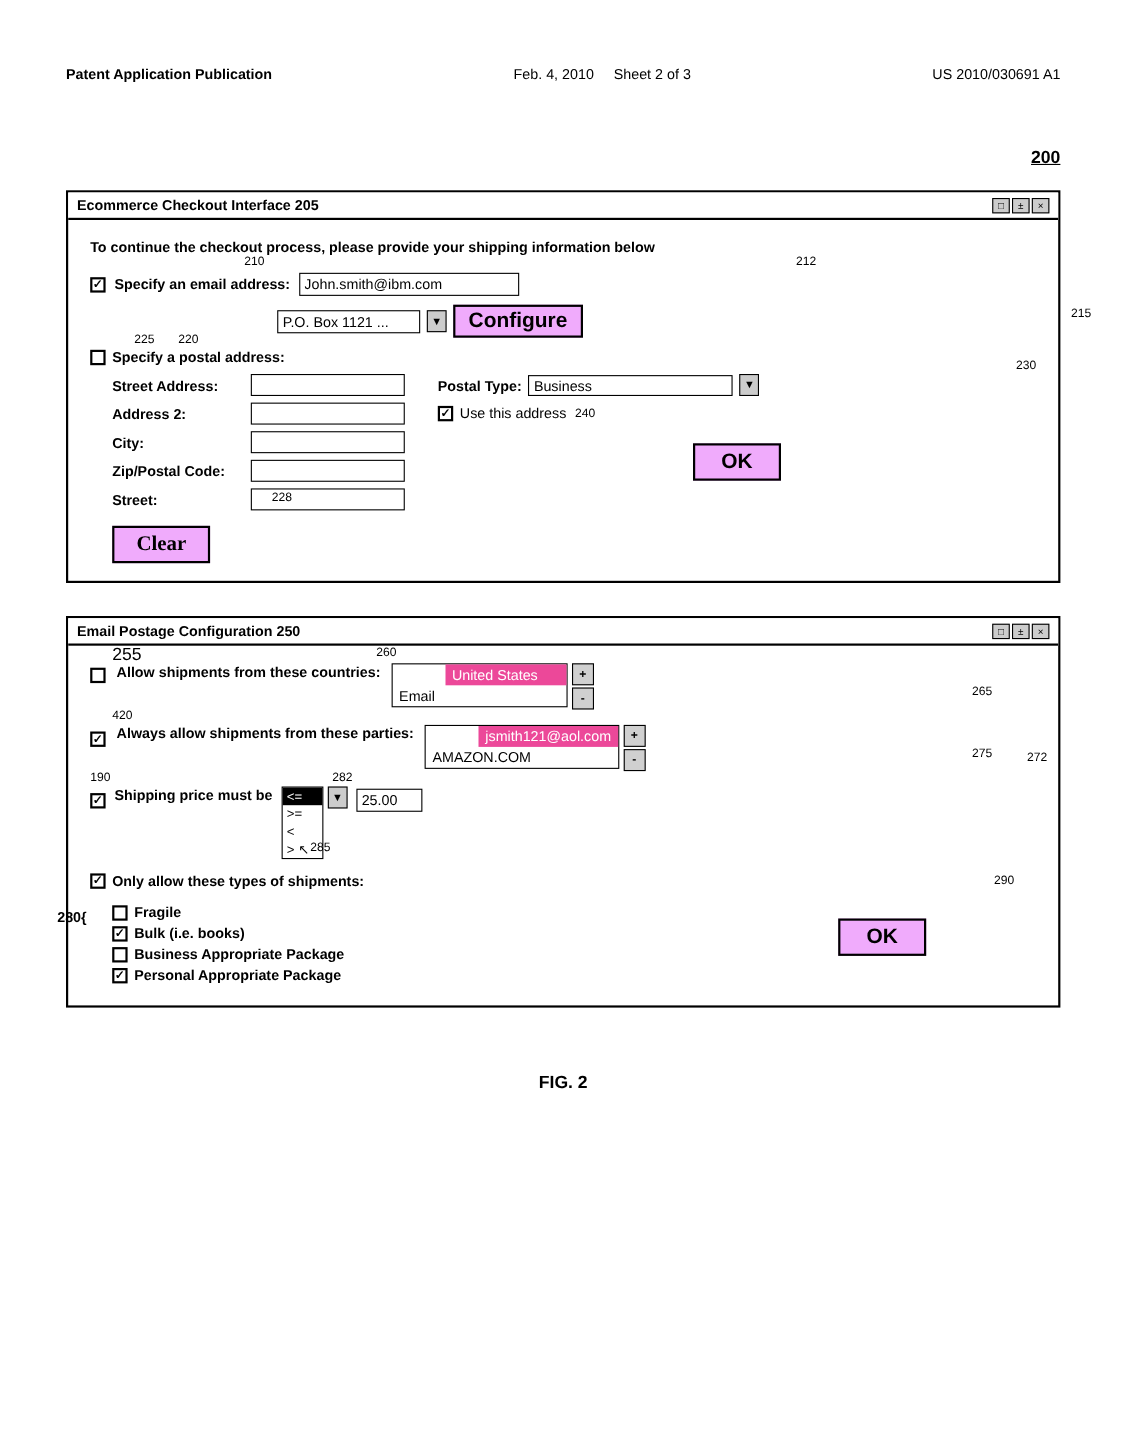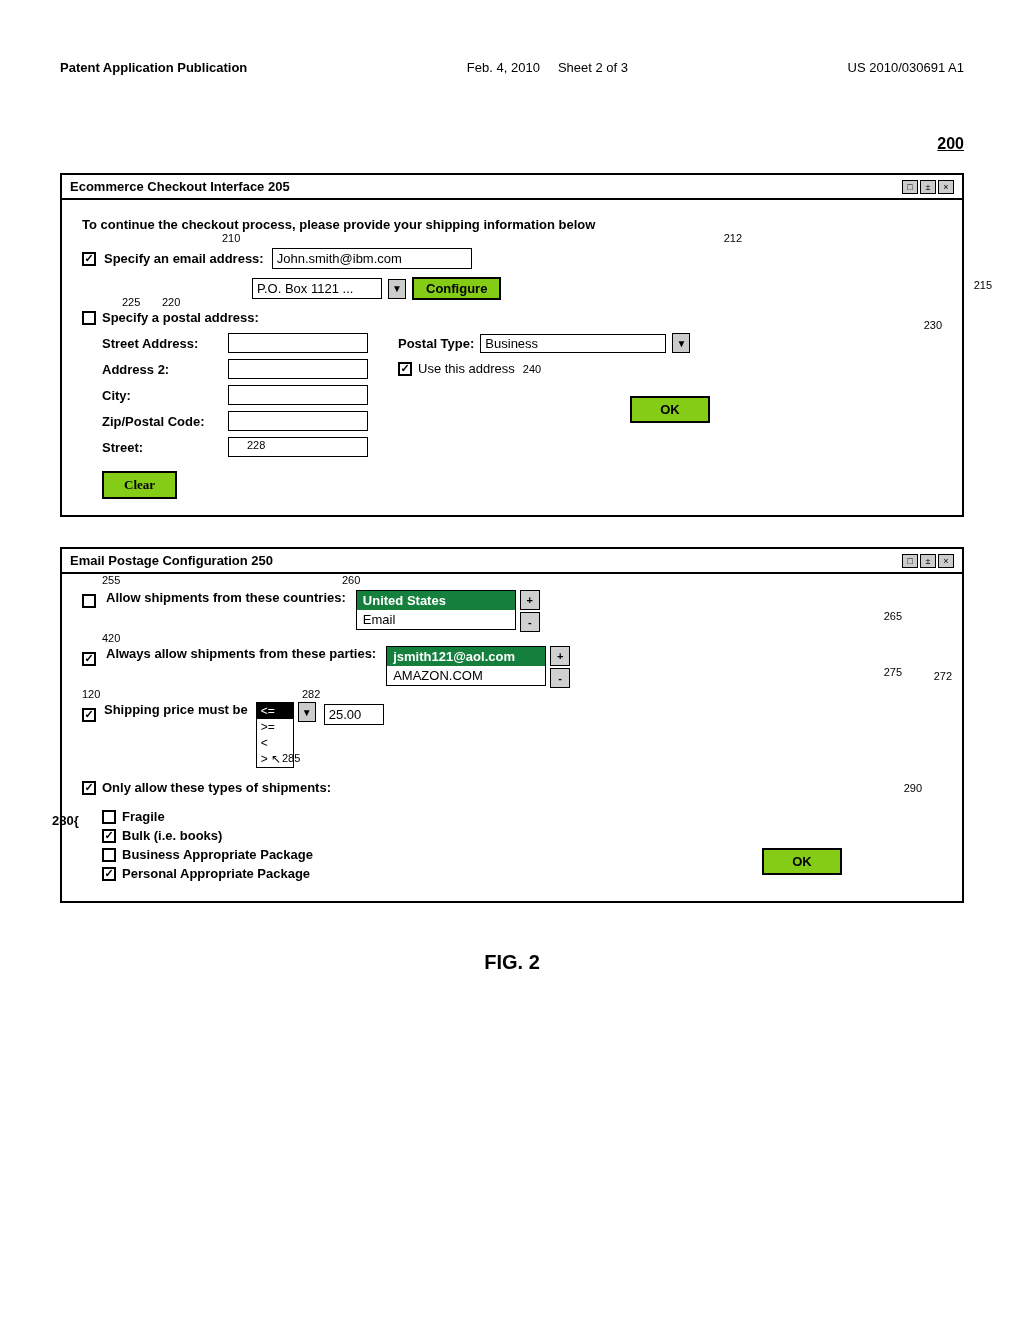--- a/index.html
+++ b/index.html
@@ -165,45 +165,46 @@
       margin-bottom: 6px;
     }
     .use-addr-row {
       display: flex;
       align-items: center;
       gap: 6px;
       margin-bottom: 8px;
     }
     .btn {
       border: 2px solid #000;
-      background: #84cc16;
+      background: #f0abfc;
       padding: 4px 20px;
-      font-size: 13px;
+      font-size: 19px;
       font-weight: bold;
       cursor: pointer;
       min-width: 70px;
       text-align: center;
     }
     .epc-label {
       font-weight: bold;
       font-size: 13px;
     }
     .listbox {
       border: 1px solid #000;
       min-width: 160px;
       font-size: 13px;
     }
     .listbox-item {
       padding: 2px 6px;
       font-size: 13px;
     }
     .listbox-item.selected {
-      background: #15803d;
+      background: #ec4899;
       color: #fff;
-      font-weight: bold;
+      font-weight: normal;
+      margin-left: 48px;
     }
     .listbox-controls {
       display: flex;
       flex-direction: column;
       gap: 2px;
     }
     .list-btn {
       border: 1px solid #000;
       background: #d0d0d0;
       width: 20px;
@@ -240,23 +241,23 @@
       gap: 6px;
       margin-bottom: 4px;
     }
     .ship-type-label {
       font-weight: bold;
       font-size: 13px;
     }
 
     .fig-caption {
       text-align: center;
-      font-size: 20px;
-      font-weight: bold;
-      margin-top: 48px;
+      font-size: 16px;
+      font-weight: bold;
+      margin-top: 60px;
     }
   </style>
 </head>
 <body>
 
 <div class="page">
 
   <div class="header">
     <div class="header-left">Patent Application Publication</div>
     <div class="header-center">
@@ -367,21 +368,21 @@
     </div>
     <div class="dialog-body">
 
       <div style="display:flex; align-items:flex-start; gap:10px; margin-bottom:14px; position:relative;">
         <span style="font-size:11px; position:absolute; top:-16px; left:260px;">260</span>
         <span style="font-size:11px; position:absolute; right:40px; top:20px;">265</span>
         <div style="margin-top:4px;">
           <div class="checkbox-box"></div>
         </div>
         <span class="epc-label">Allow shipments from these countries:</span>
-        <span style="font-size:11px; position:absolute; top:-16px; left:20px;">255</span>
+        <span style="font-size:16px; position:absolute; top:-16px; left:20px;">255</span>
         <div style="display:flex; gap:4px; align-items:flex-start;">
           <div class="listbox">
             <div class="listbox-item selected">United States</div>
             <div class="listbox-item">Email</div>
           </div>
           <div class="listbox-controls">
             <div class="list-btn">+</div>
             <div class="list-btn">-</div>
           </div>
         </div>
@@ -401,21 +402,21 @@
           </div>
           <div class="listbox-controls">
             <div class="list-btn">+</div>
             <div class="list-btn">-</div>
           </div>
         </div>
         <span style="font-size:11px; position:absolute; right:-10px; top:24px;">272</span>
       </div>
 
       <div style="display:flex; align-items:flex-start; gap:8px; margin-bottom:12px; position:relative;">
-        <span style="font-size:11px; position:absolute; top:-14px; left:0;">120</span>
+        <span style="font-size:11px; position:absolute; top:-14px; left:0;">190</span>
         <span style="font-size:11px; position:absolute; top:-14px; left:220px;">282</span>
         <span style="font-size:11px; position:absolute; top:50px; left:200px;">285</span>
         <div style="margin-top:4px;">
           <div class="checkbox-box checked"></div>
         </div>
         <span class="epc-label">Shipping price must be</span>
 
         <div style="display:flex; align-items:flex-start; gap:4px;">
           <div style="border:1px solid #000; background:#fff; min-width:38px;">
             <div class="op-item selected">&lt;=</div>
@@ -427,21 +428,21 @@
         </div>
         <input class="price-input" type="text" value="25.00" style="margin-top: 2px;">
       </div>
 
       <div style="display:flex; align-items:center; gap:6px; margin-bottom:8px; position:relative;">
         <span style="font-size:11px; position:absolute; right:20px; top:2px;">290</span>
         <div class="checkbox-box checked"></div>
         <span class="epc-label">Only allow these types of shipments:</span>
       </div>
 
-      <div style="display:flex; gap:4px; position:relative;">
+      <div style="display:flex; gap:4px; position:relative;align-items:center;">
         <div style="position:absolute; left:-30px; top:10px; font-size:13px; font-weight:bold;">280{</div>
         <div class="shipment-types">
           <div class="ship-type-row">
             <div class="checkbox-box"></div>
             <span class="ship-type-label">Fragile</span>
           </div>
           <div class="ship-type-row">
             <div class="checkbox-box checked"></div>
             <span class="ship-type-label">Bulk (i.e. books)</span>
           </div>

